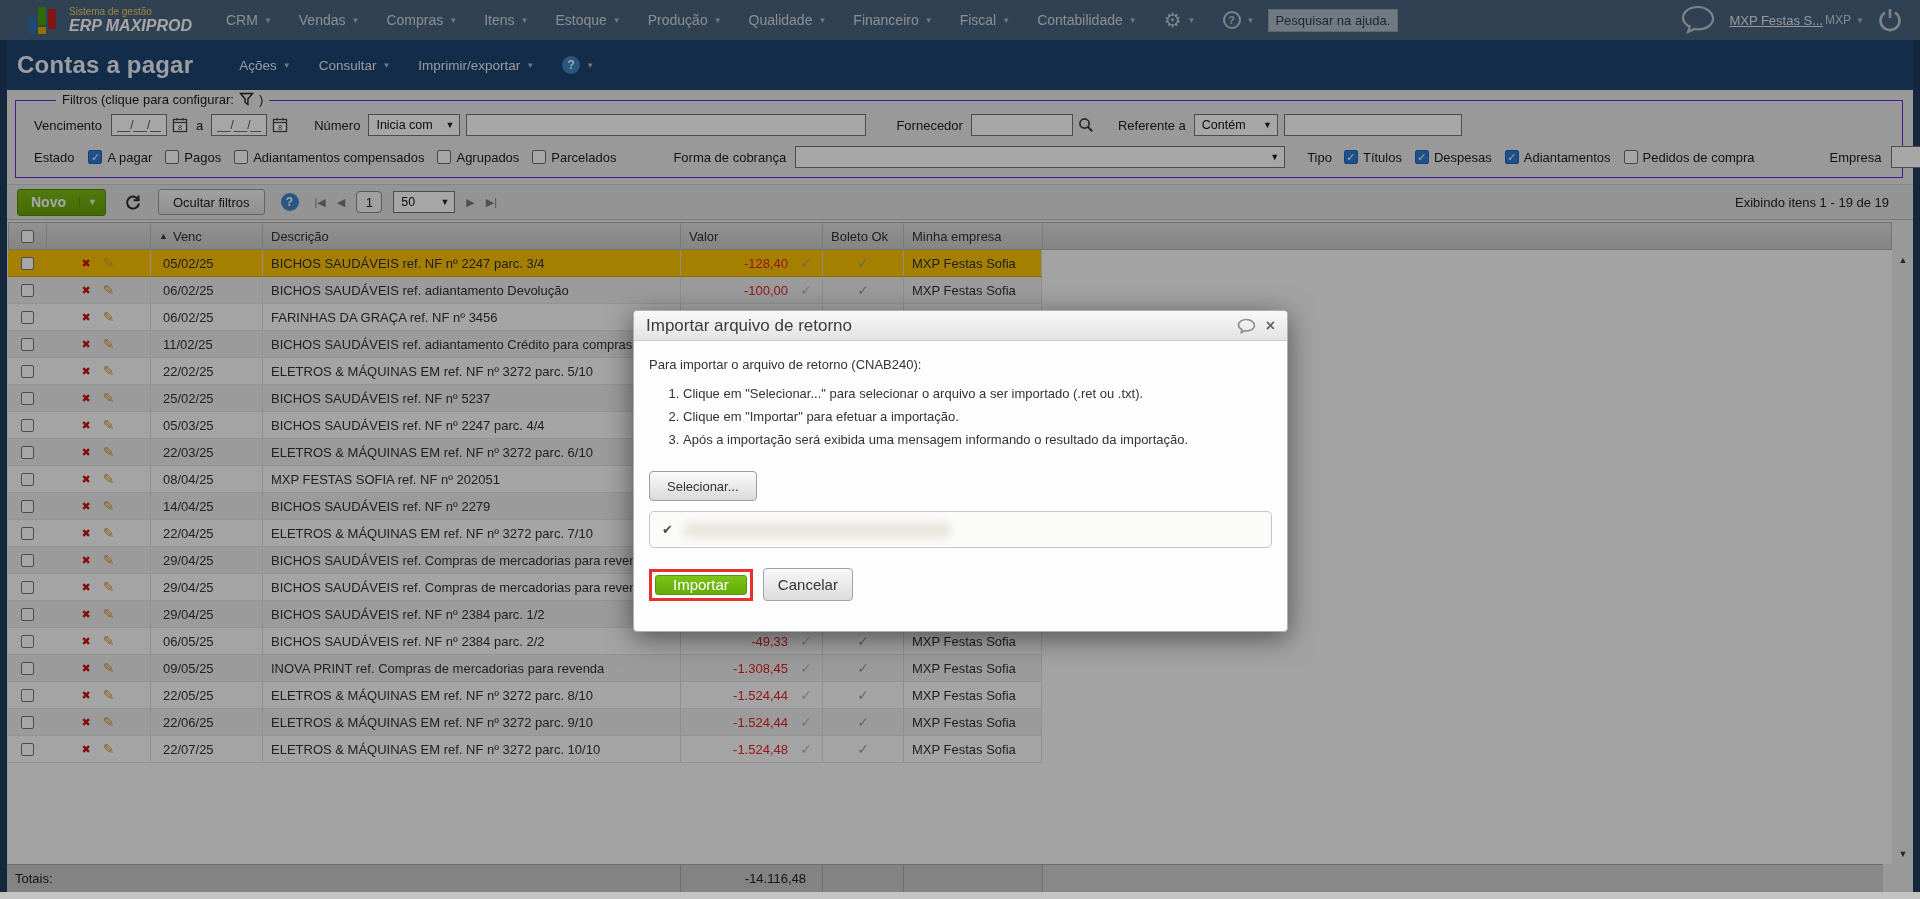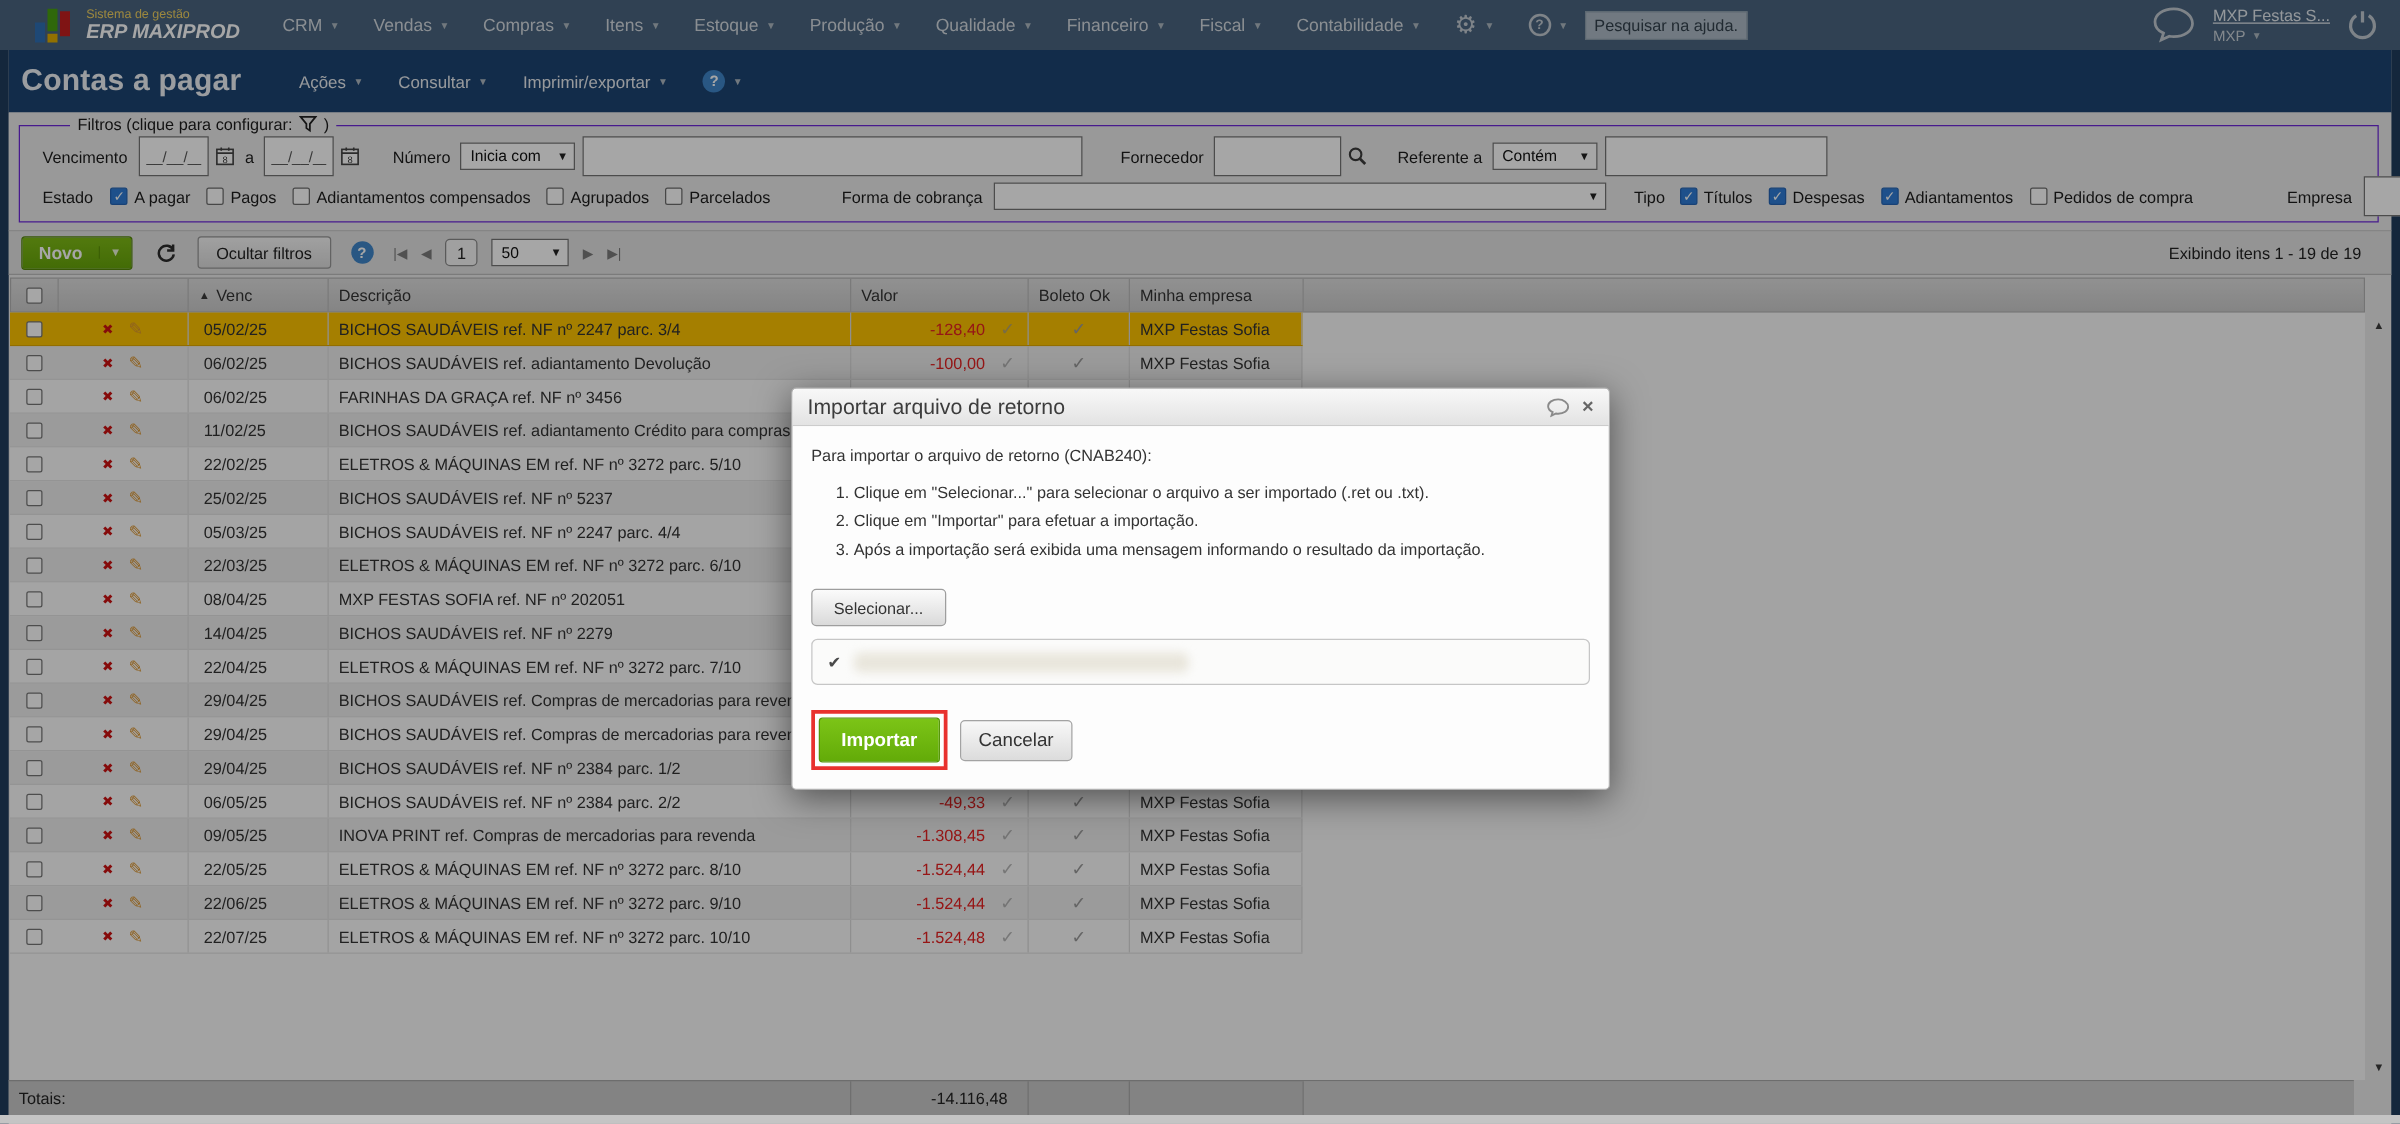--- a/index.html
+++ b/index.html
@@ -17,40 +17,40 @@
 .logo-l2{font-size:16px;font-weight:bold;font-style:italic;color:#fff;line-height:17px}
 .tb-menus{display:flex;align-items:center;gap:27px}
 .tb-menu{font-size:14px;display:flex;align-items:center;gap:6px;cursor:pointer;white-space:nowrap}
 .caret{font-size:8px;color:#aeb9c2}
 .tb-gear{font-size:20px;color:#c2cad2;line-height:20px}
 .qcircle{width:18px;height:18px;border:2px solid #c2cad2;border-radius:50%;font-size:11px;font-weight:bold;color:#c2cad2;display:flex;align-items:center;justify-content:center}
 .tb-search{margin-left:14px}
 .tb-search input{width:130px;height:23px;background:#aebbc6;border:1px solid #8fa0ae;font-size:13px;color:#243240;padding:0 6px;font-family:inherit}
 .tb-search input::placeholder{color:#33414d;opacity:1}
 .tb-right{margin-left:auto;display:flex;align-items:center;margin-right:16px;gap:12px}
-.acct{display:flex;flex-direction:column;align-items:flex-start;gap:2px}
+.acct{display:flex;flex-direction:row;align-items:center;gap:2px}
 .acct-link{font-size:13px;color:#e3e9ee;text-decoration:underline;cursor:pointer}
 .acct-co{font-size:12px;color:#c9d1d8;display:flex;align-items:center;gap:5px;cursor:pointer}
 
 .edge{position:absolute;top:40px;width:7px;height:859px;background:#1f3c5c}
 .edge-l{left:0}.edge-r{right:0}
 
 .titlebar{position:absolute;left:7px;top:40px;width:1906px;height:50px;background:#1d4472;display:flex;align-items:center}
 .page-title{font-size:24px;font-weight:bold;color:#eef2f6;margin-left:10px;letter-spacing:.2px}
 .pt-menus{display:flex;align-items:center;gap:28px;margin-left:46px}
 .pt-menu{font-size:13.5px;color:#e8ecf0;display:flex;align-items:center;gap:6px;cursor:pointer}
 .bluehelp{width:18px;height:18px;border-radius:50%;background:#3f86c9;color:#fff;font-size:12px;font-weight:bold;display:flex;align-items:center;justify-content:center}
 
 .filters{position:absolute;left:7px;top:90px;width:1906px;height:94px;background:#ececec}
 .fset{position:absolute;left:8px;top:10px;width:1888px;height:78px;border:1px solid #6d28d9}
 .legend{position:absolute;left:40px;top:-9px;background:#ececec;padding:0 6px;font-size:13px;color:#1c1c1c;display:flex;align-items:center;gap:5px}
 .frow{position:absolute;left:12px;display:flex;align-items:center;font-size:13px;color:#1c1c1c;white-space:nowrap}
 .frow1{top:12px;height:24px}
 .frow2{top:44px;height:24px}
-.fin{height:32px;border:1px solid #757575;background:#fff;font-size:12px;color:#333;padding:0 5px;font-family:inherit}
+.fin{height:22px;border:1px solid #757575;background:#fff;font-size:12px;color:#333;padding:0 5px;font-family:inherit}
 .sel{height:22px;border:1px solid #757575;background:#fff;display:flex;align-items:center;justify-content:space-between;padding:0 5px 0 7px;font-size:12.5px;color:#111;cursor:pointer}
 .sel .scaret{font-size:9px;color:#222;margin-left:6px}
 .cb{width:14px;height:14px;border:1px solid #6d6d6d;border-radius:2px;background:#fff;display:inline-flex;align-items:center;justify-content:center;font-size:11px;color:#fff;cursor:pointer;flex:none}
 .cb.checked{background:#2f7cd6;border-color:#2565b5}
 .cb-item{display:flex;align-items:center;gap:5px;margin-right:13px;cursor:pointer}
 .iconbtn{display:inline-flex;align-items:center;justify-content:center;cursor:pointer}
 
 .toolbar{position:absolute;left:7px;top:184px;width:1906px;height:36px;background:#e4e4e4;border-top:1px solid #cccccc;border-bottom:1px solid #bdbdbd;display:flex;align-items:center}
 .btn-novo{margin-left:10px;height:27px;background:linear-gradient(#7fbb16,#67a60a);border:1px solid #55880a;border-radius:3px;color:#fff;font-weight:bold;font-size:14px;display:flex;align-items:center;cursor:pointer}
 .btn-novo .nv{padding:0 13px}
@@ -111,21 +111,21 @@
 .m-body{padding:12px 15px;font-size:13px;color:#333}
 .m-intro{margin-top:4px}
 .m-steps{margin:14px 0 0 0;padding-left:34px}
 .m-steps li{margin-bottom:8px}
 .btn-select{margin-top:16px;height:30px;padding:0 17px;background:linear-gradient(#fbfbfb,#dadada);border:1px solid #9e9e9e;border-radius:4px;font-size:13px;color:#333;display:inline-flex;align-items:center;cursor:pointer}
 .filebox{margin-top:10px;height:37px;background:#fbfbfa;border:1px solid #c6c6c6;border-radius:5px;display:flex;align-items:center;padding:0 12px;gap:10px}
 .fcheck{color:#4a4a4a;font-size:13px}
 .fblur{width:268px;height:16px;background:#e9e6dc;border-radius:6px;filter:blur(4px)}
 .m-actions{margin-top:20px;display:flex;align-items:center;gap:10px}
 .red-box{border:3px solid #e8312e;padding:3px;display:inline-flex}
-.btn-import{height:36px;padding:0 17px;background:linear-gradient(#7cc417,#63ab08);border:1px solid #569709;border-radius:3px;color:#fff;font-weight:bold;font-size:15px;display:inline-flex;align-items:center;cursor:pointer}
+.btn-import{height:20px;padding:0 17px;background:linear-gradient(#7cc417,#63ab08);border:1px solid #569709;border-radius:3px;color:#fff;font-weight:normal;font-size:15px;display:inline-flex;align-items:center;cursor:pointer}
 .btn-cancel{height:33px;padding:0 14px;background:linear-gradient(#f8f8f8,#dcdcdc);border:1px solid #a3a3a3;border-radius:4px;font-size:15px;color:#333;display:inline-flex;align-items:center;cursor:pointer}
 svg{display:block}
 </style>
 </head>
 <body>
 
 <header class="topbar">
   <div class="logo">
     <span class="logo-mark">
         <i class="lm1"></i>

